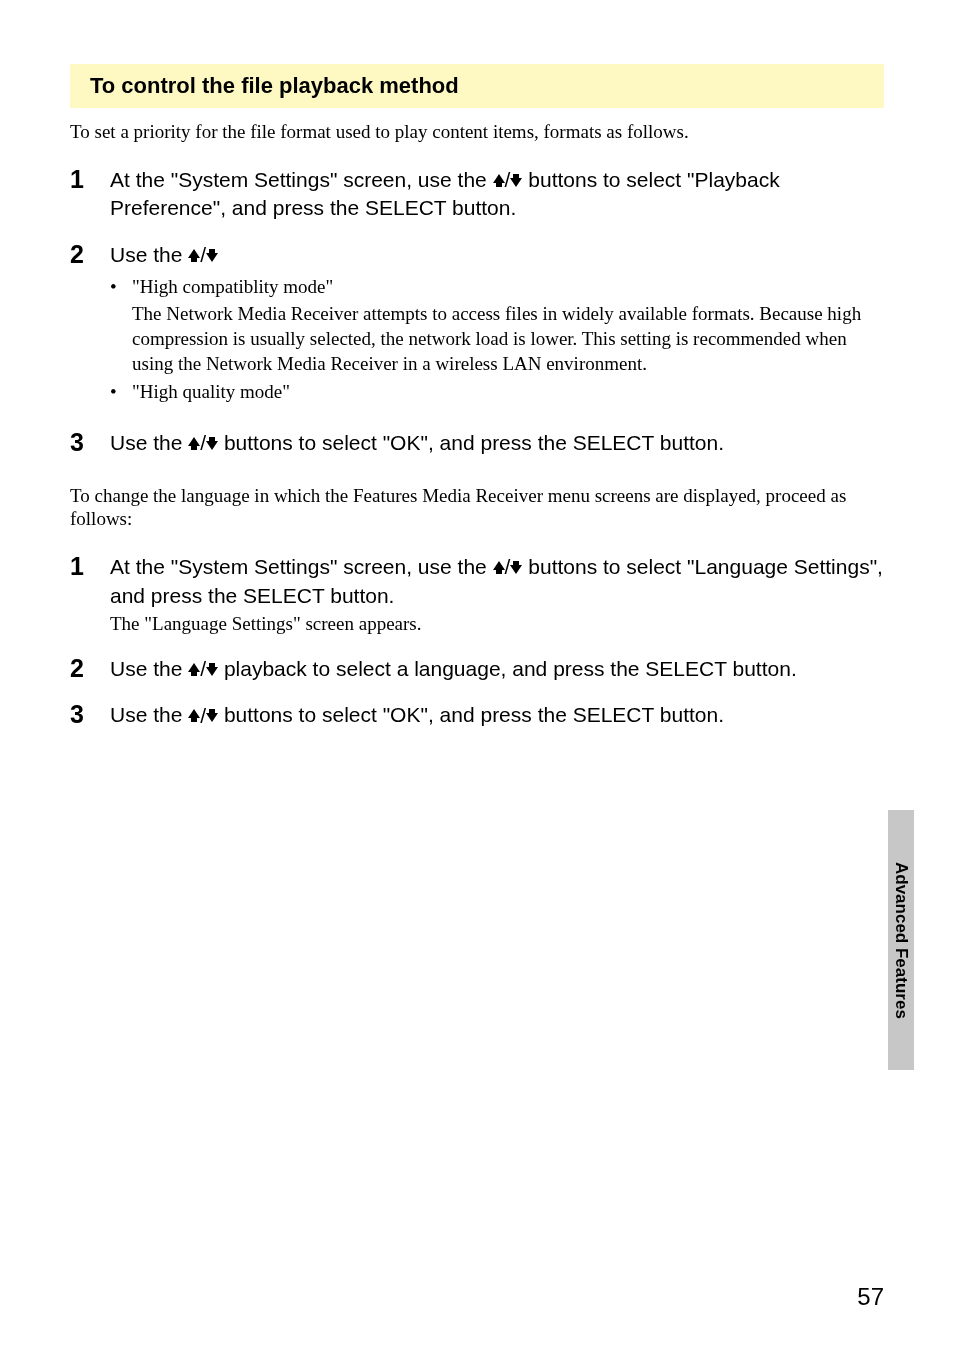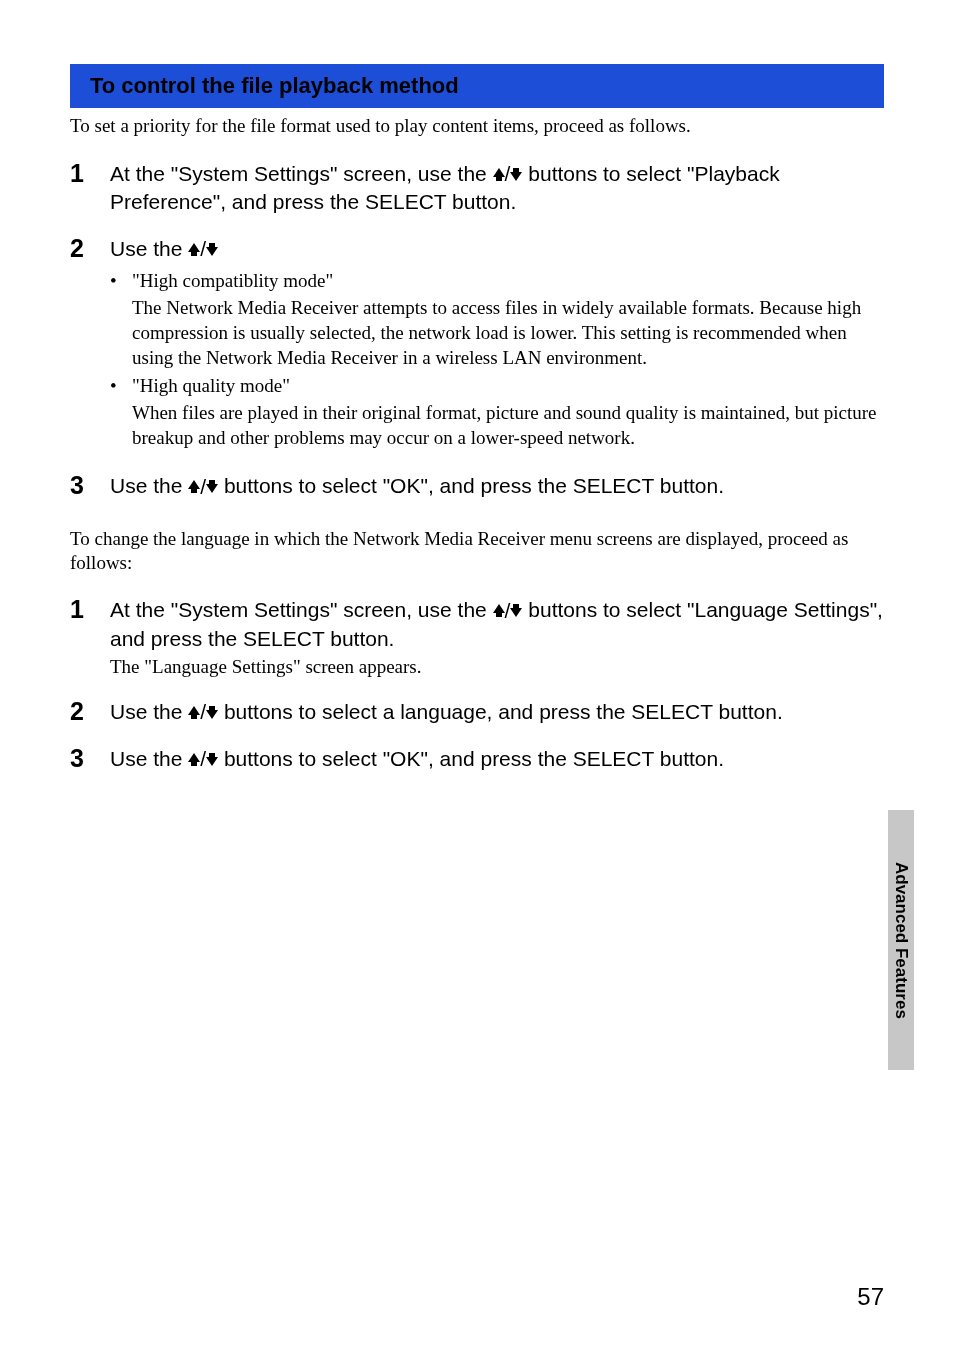--- a/index.html
+++ b/index.html
@@ -14,26 +14,26 @@
     height: 1357px;
     position: relative;
     color: #000;
   }
   .page {
     padding: 64px 70px 0 70px;
     position: relative;
     height: 100%;
   }
   .section-heading {
-    background: #1d4ed8;
+    background: #fef9c3;
     padding: 9px 12px 9px 20px;
     font-weight: bold;
     font-size: 22px;
     font-family: Arial, Helvetica, sans-serif;
-    margin-bottom: 6px;
+    margin-bottom: 12px;
   }
   .intro {
     font-family: "Times New Roman", Times, serif;
     font-size: 19px;
     margin-bottom: 22px;
     line-height: 1.25;
   }
   .step {
     display: flex;
     align-items: flex-start;
@@ -131,21 +131,21 @@
     font-family: Arial, sans-serif;
   }
 </style>
 </head>
 <body>
 
 <div class="page">
 
   <div class="content-block">
     <div class="section-heading">To control the file playback method</div>
-    <div class="intro">To set a priority for the file format used to play content items, proceed as follows.</div>
+    <div class="intro">To set a priority for the file format used to play content items, formats as follows.</div>
 
     <div class="step">
       <div class="step-num">1</div>
       <div class="step-body">
         <div class="step-text">
           <span>At the "System Settings" screen, use the </span><span class="arrows">
               <span class="arrow">
                 <svg width="12" height="13" viewBox="0 0 12 13">
                   <path d="M6 0 L12 9 L9 9 L9 13 L3 13 L3 9 L0 9 Z" fill="#000"></path>
                 </svg>
@@ -184,21 +184,20 @@
             <div class="bullet-dot">•</div>
             <div class="bullet-body">
               <div class="bullet-intro">"High compatiblity mode"</div>
               <div>The Network Media Receiver attempts to access files in widely available formats. Because high compression is usually selected, the network load is lower. This setting is recommended when using the Network Media Receiver in a wireless LAN environment.</div>
             </div>
           </div>
           <div class="bullet-item">
             <div class="bullet-dot">•</div>
             <div class="bullet-body">
               <div class="bullet-intro">"High quality mode"</div>
-              <div>When files are played in their original format, picture and sound quality is maintained, but picture breakup and other problems may occur on a lower-speed network.</div>
             </div>
           </div>
         </div>
       </div>
     </div>
 
     <div class="step">
       <div class="step-num">3</div>
       <div class="step-body">
         <div class="step-text">
@@ -214,21 +213,21 @@
                   <path d="M6 13 L0 4 L3 4 L3 0 L9 0 L9 4 L12 4 Z" fill="#000"></path>
                 </svg>
               </span>
             </span><span> buttons to select "OK", and press the SELECT button.</span>
         </div>
       </div>
     </div>
   </div>
 
   <div class="content-block">
-    <div class="intro">To change the language in which the Network Media Receiver menu screens are displayed, proceed as follows:</div>
+    <div class="intro">To change the language in which the Features Media Receiver menu screens are displayed, proceed as follows:</div>
 
     <div class="step">
       <div class="step-num">1</div>
       <div class="step-body">
         <div class="step-text">
           <span>At the "System Settings" screen, use the </span><span class="arrows">
               <span class="arrow">
                 <svg width="12" height="13" viewBox="0 0 12 13">
                   <path d="M6 0 L12 9 L9 9 L9 13 L3 13 L3 9 L0 9 Z" fill="#000"></path>
                 </svg>
@@ -254,21 +253,21 @@
                 <svg width="12" height="13" viewBox="0 0 12 13">
                   <path d="M6 0 L12 9 L9 9 L9 13 L3 13 L3 9 L0 9 Z" fill="#000"></path>
                 </svg>
               </span>
               <span class="sep">/</span>
               <span class="arrow">
                 <svg width="12" height="13" viewBox="0 0 12 13">
                   <path d="M6 13 L0 4 L3 4 L3 0 L9 0 L9 4 L12 4 Z" fill="#000"></path>
                 </svg>
               </span>
-            </span><span> buttons to select a language, and press the SELECT button.</span>
+            </span><span> playback to select a language, and press the SELECT button.</span>
         </div>
       </div>
     </div>
 
     <div class="step">
       <div class="step-num">3</div>
       <div class="step-body">
         <div class="step-text">
           <span>Use the </span><span class="arrows">
               <span class="arrow">

